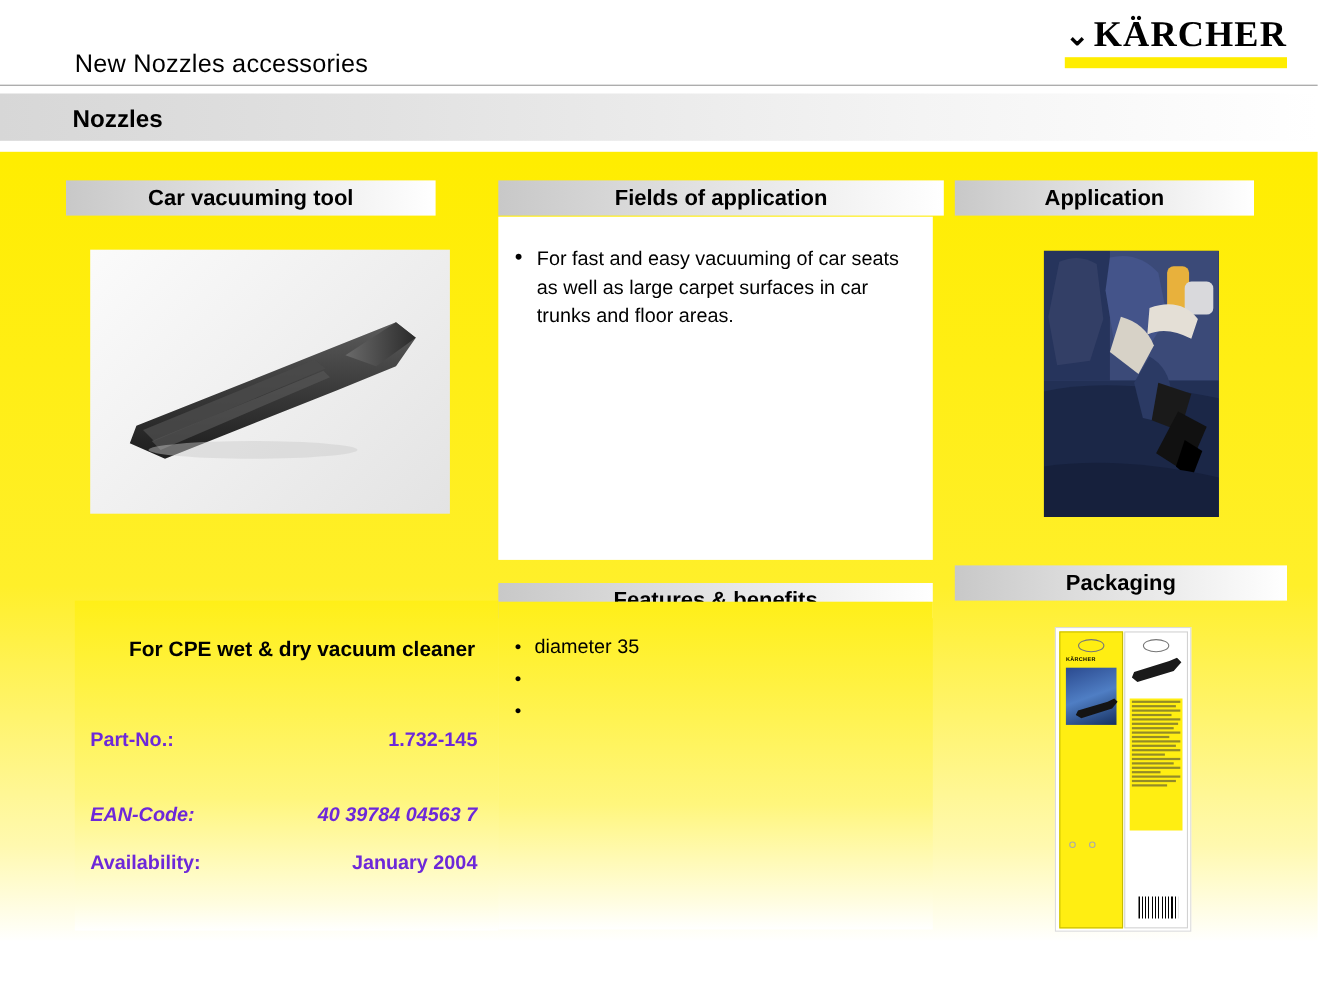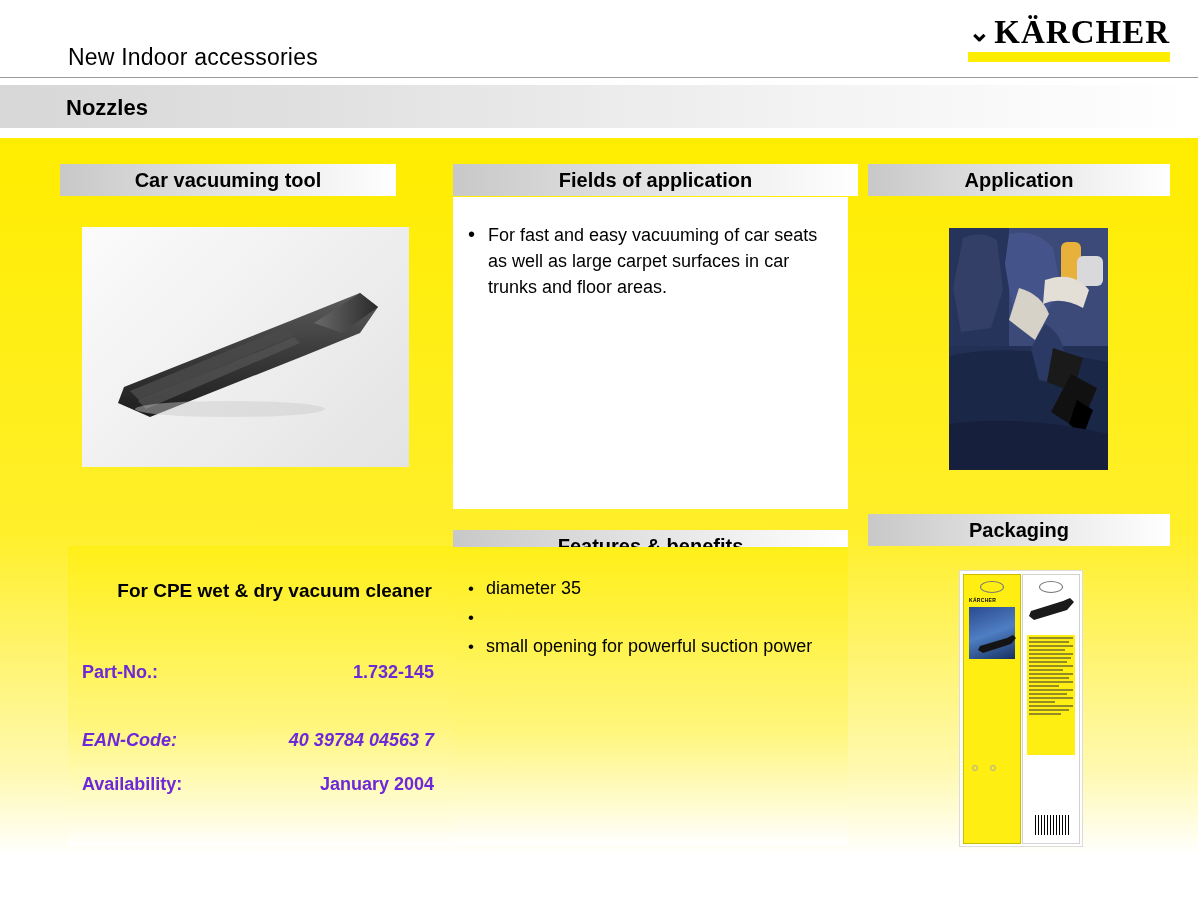--- a/index.html
+++ b/index.html
@@ -112,21 +112,21 @@
     justify-content: center;
   }
   .bar span {
     font-size: 20px;
     font-weight: bold;
     color: #000;
   }
 
   #bar-car   { left: 60px;  top: 164px; width: 336px; }
   #bar-fields{ left: 453px; top: 164px; width: 405px; }
-  #bar-app   { left: 868px; top: 164px; width: 302px; }
+  #bar-app   { left: 868px; top: 164px; width: 272px; }
   #bar-feat  { left: 453px; top: 514px; width: 395px; margin-top: 16px; }
   #bar-pack  { left: 868px; top: 514px; width: 302px; }
 
   
   .product-photo {
     position: absolute;
     left: 82px; top: 227px;
     width: 327px; height: 240px;
     background: linear-gradient(135deg, #fbfbfb 0%, #eeeeee 55%, #e3e3e3 100%);
     overflow: hidden;
@@ -320,21 +320,21 @@
     position: absolute;
     left: 0; top: 856px;
     width: 1198px; height: 42px;
     background: #ffffff;
   }
 </style>
 </head>
 <body>
 
 <div class="header">
-  <div class="header-title">New Indoor accessories</div>
+  <div class="header-title">New Nozzles accessories</div>
 
   <div class="logo">
     <div class="logo-box">
       <span class="logo-mark">⌄</span>
       <span class="logo-word">KÄRCHER</span>
     </div>
     <div class="logo-bar"></div>
   </div>
 </div>
 <div class="header-rule"></div>
@@ -430,21 +430,20 @@
 <div class="feat-list">
   <div class="feat-row">
     <div class="feat-dot">•</div>
     <div class="feat-text">diameter 35</div>
   </div>
   <div class="feat-row">
     <div class="feat-dot">•</div>
   </div>
   <div class="feat-row">
     <div class="feat-dot">•</div>
-    <div class="feat-text">small opening for powerful suction power</div>
   </div>
 </div>
 
 <div class="pack-photo">
   <div class="pack-left">
     <div class="pack-hole" style="left:16px;"></div>
     <div class="pack-brand">KÄRCHER</div>
     <div class="pack-img">
       <svg class="pack-nozzle-small" viewBox="0 0 40 22">
         <path d="M36 2 L39 5 L34 11 L6 20 L1 17 L3 13 L30 5 Z" fill="#141414"></path>

